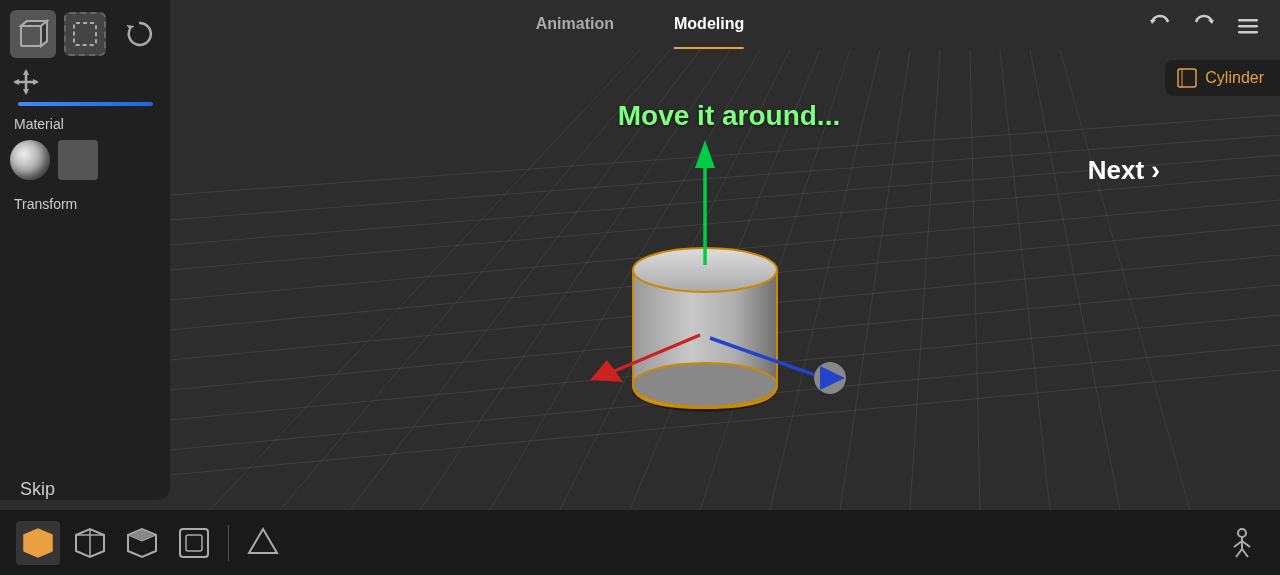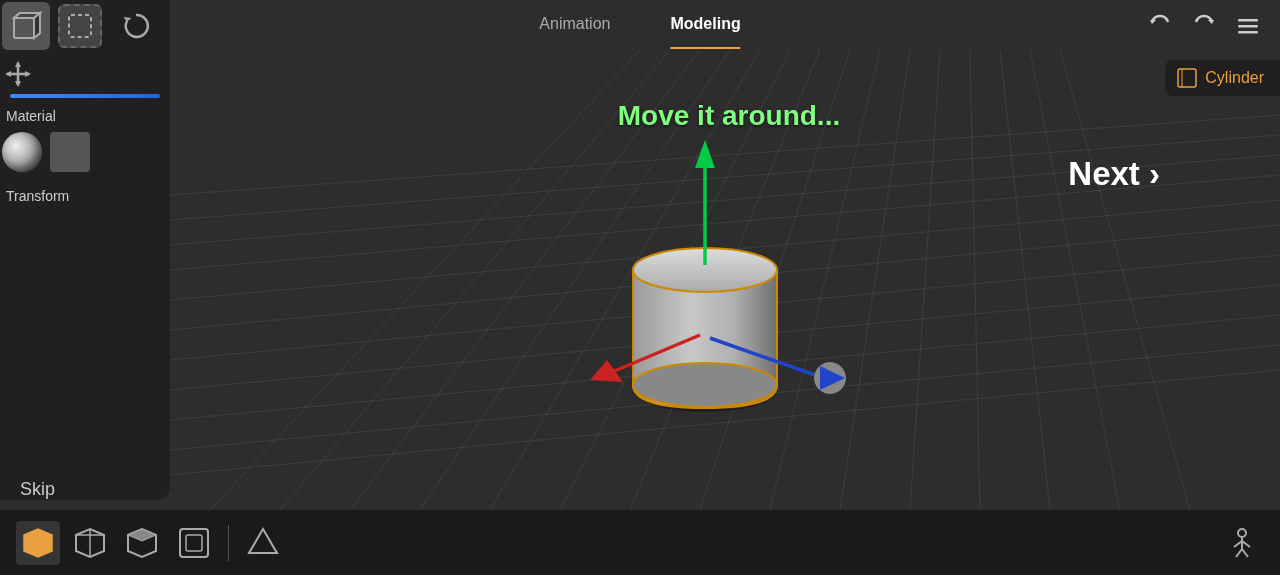--- a/index.html
+++ b/index.html
@@ -40,20 +40,21 @@
       position: absolute;
       left: 50%;
       transform: translateX(-50%);
     }
 
     .tab-label {
       color: #aaa;
       font-size: 16px;
       cursor: pointer;
       padding: 14px 0;
+      font-weight: bold;
     }
 
     .tab-label.active {
       color: #fff;
       font-weight: bold;
       border-bottom: 2px solid #e8a040;
       margin-left: 20px;
     }
 
     .top-right-controls {
@@ -79,21 +80,21 @@
     
     .left-panel {
       position: absolute;
       top: 0;
       left: 0;
       width: 170px;
       height: 500px;
       background: rgba(30,30,30,0.85);
       border-radius: 0 0 12px 0;
       z-index: 10;
-      padding: 2px;
+      padding: 10px;
     }
 
     .top-icons-row {
       display: flex;
       align-items: center;
       gap: 8px;
       margin-bottom: 8px;
     }
 
     .cube-icon-big {
@@ -290,21 +291,21 @@
       font-family: 'Comic Sans MS', cursive, sans-serif;
       text-align: right;
     }
 
     
     .next-btn {
       position: absolute;
       top: 155px;
       right: 120px;
       color: #fff;
-      font-size: 33px;
+      font-size: 26px;
       font-weight: bold;
       cursor: pointer;
       z-index: 10;
     }
 
     
     .scene-container {
       position: absolute;
       top: 50px;
       left: 170px;

